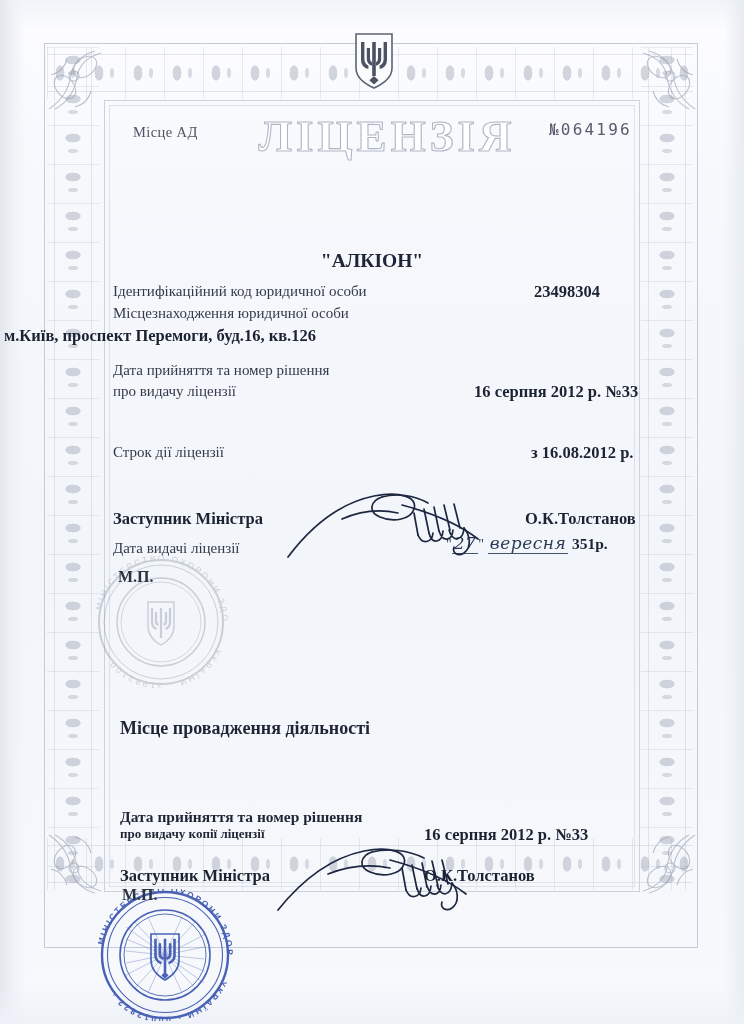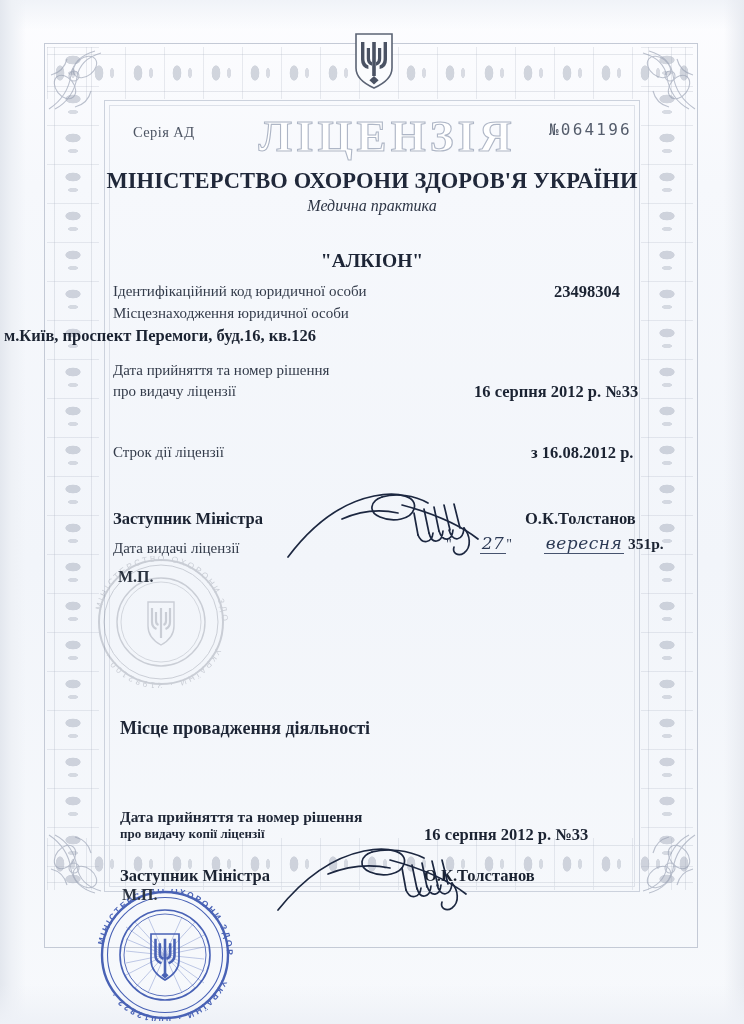--- a/index.html
+++ b/index.html
@@ -81,21 +81,21 @@
      font-size:16px;font-style:italic;color:#2d3545;}
   .company1{left:0;top:228px;width:744px;text-align:center;
      font-size:19.5px;font-weight:700;letter-spacing:.1px;color:#1d2536;}
   .company2{left:0;top:250px;width:744px;text-align:center;
      font-size:19.5px;font-weight:700;color:#1d2536;}
 
   .lbl{font-size:15px;color:#333b4a;}
   .val{font-size:16.5px;font-weight:700;color:#1b2332;}
 
   .r-code-l{left:113px;top:283px;}
-  .r-code-v{left:554px;top:282px;}
+  .r-code-v{left:534px;top:282px;}
   .r-addr-l{left:113px;top:305px;}
   .r-addr-v{left:4px;top:326px;width:744px;text-align:left;}
   .r-dec1{left:113px;top:362px;}
   .r-dec2{left:113px;top:383px;}
   .r-dec-v{left:474px;top:382px;}
   .r-term-l{left:113px;top:444px;}
   .r-term-v{left:531px;top:443px;}
   .r-dep-l{left:113px;top:509px;font-size:16.5px;font-weight:700;color:#1b2332;}
   .r-dep-v{left:525px;top:509px;}
   .r-iss-l{left:113px;top:540px;}
@@ -108,21 +108,21 @@
   .b-dec-v{left:424px;top:825px;}
   .b-dep-l{left:120px;top:866px;font-size:16.5px;font-weight:700;color:#1b2332;}
   .b-dep-v{left:424px;top:866px;}
   .mp2{left:122px;top:886px;font-size:16px;font-weight:700;color:#2b3340;z-index:6;}
 
   
   .hw-date{position:absolute;left:446px;top:533px;white-space:nowrap;
      font-size:15px;color:#2f3a52;}
   .hw-q{font-family:"Liberation Serif",serif;font-size:14px;}
   .hw-ink{font-family:"DejaVu Serif",serif;font-style:italic;font-size:17px;
-     color:#2b3954;letter-spacing:.5px;border-bottom:1px solid #47536e;padding:0 2px;margin-left:28px;}
+     color:#2b3954;letter-spacing:.5px;border-bottom:1px solid #47536e;padding:0 2px;}
   .hw-year{font-family:"Liberation Serif",serif;font-weight:700;font-size:15.5px;color:#1b2332;}
 
   
   .sig{position:absolute;pointer-events:none;}
   .sig1{left:282px;top:483px;}
   .sig2{left:272px;top:840px;}
 
   
   .seal{position:absolute;}
   .seal-faded{left:86px;top:556px;opacity:.30;}
@@ -199,27 +199,25 @@
       <path d="M7 10 h3.4 v17 q0 5 4 6.4 l0 3.6 q-7.4 -1.6 -7.4 -9.6 Z"></path>
       <path d="M29.6 10 h3.4 v17.4 q0 8 -7.4 9.6 l0 -3.6 q4 -1.4 4 -6.4 Z"></path>
       <path d="M12.8 16 h3.2 v10.4 q0 3 2 3.8 v3.6 q-5.2 -1.2 -5.2 -7 Z"></path>
       <path d="M24 16 h3.2 v10.8 q0 5.8 -5.2 7 v-3.6 q2 -0.8 2 -3.8 Z"></path>
       <path d="M20 44 l4.6 4.2 -4.6 4.4 -4.6 -4.4 Z"></path>
     </g>
   </svg>
 
   <div class="content">
 
-    <div class="tx serif serie">Серія АД</div>
+    <div class="tx serif serie">Місце АД</div>
     <div class="tx number">№064196</div>
 
     <div class="tx licenzia">ЛІЦЕНЗІЯ</div>
 
-    <div class="tx ministry">МІНІСТЕРСТВО ОХОРОНИ ЗДОРОВ'Я УКРАЇНИ</div>
-    <div class="tx practice">Медична практика</div>
     <div class="tx company2">"АЛКІОН"</div>
 
     <div class="tx lbl r-code-l">Ідентифікаційний код юридичної особи</div>
     <div class="tx val r-code-v">23498304</div>
 
     <div class="tx lbl r-addr-l">Місцезнаходження юридичної особи</div>
     <div class="tx val r-addr-v">м.Київ, проспект Перемоги, буд.16, кв.126</div>
 
     <div class="tx lbl r-dec1">Дата прийняття та номер рішення</div>
     <div class="tx lbl r-dec2">про видачу ліцензії</div>

